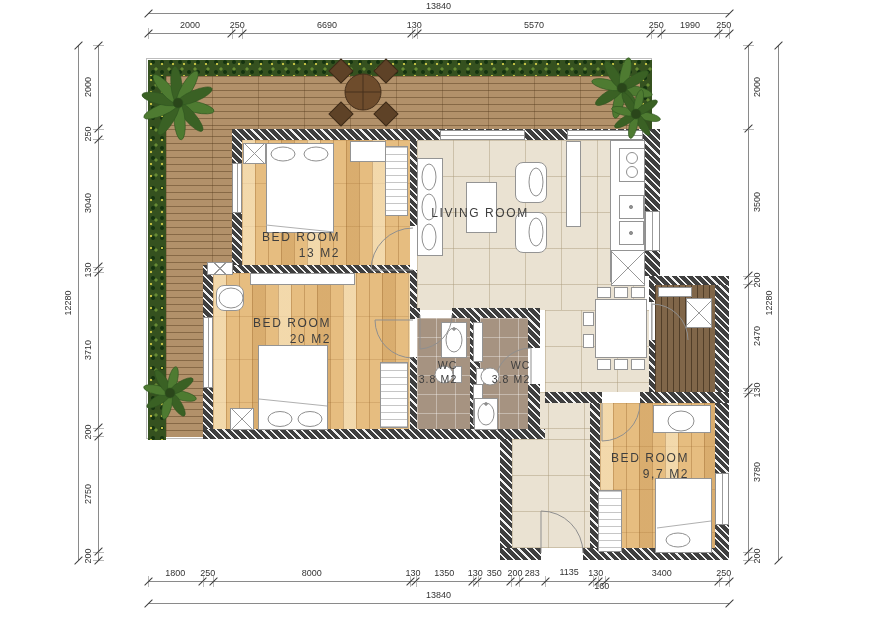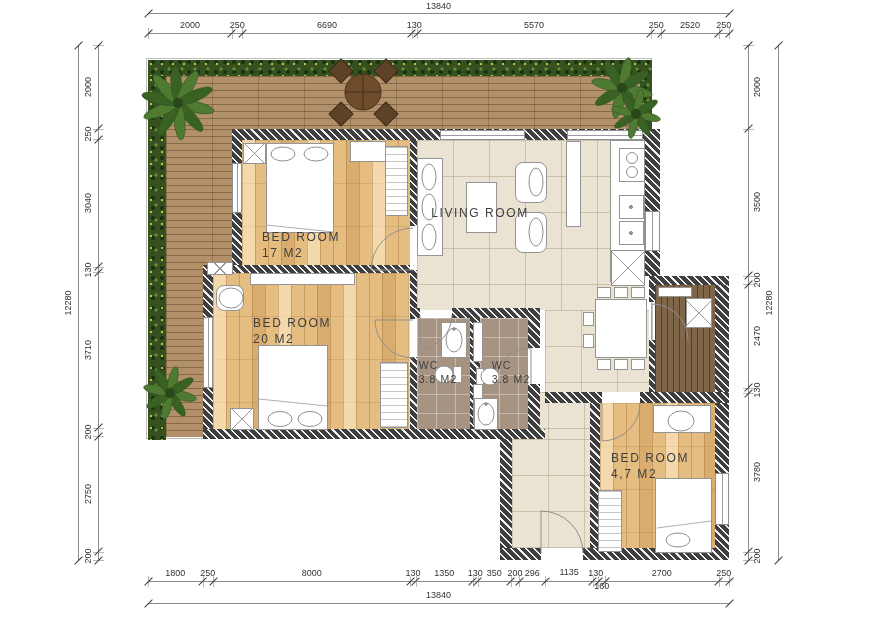--- a/index.html
+++ b/index.html
@@ -40,21 +40,21 @@
     background-position:center;background-repeat:no-repeat}
   .winV{background:#fff;border:1px solid #8f8f8f;
     background-image:linear-gradient(#9c9c9c,#9c9c9c);background-size:1px 100%;
     background-position:center;background-repeat:no-repeat}
   .tline{border:1px solid #bdbdbd}
   .dline{background:#8a8a8a}
   .guide{background:#b9b9b9}
   .tick{width:11px;height:1px;background:#3d3d3d;transform:rotate(-45deg)}
   .dlab{font-size:9px;color:#333;transform:translate(-50%,-50%);white-space:nowrap}
   .dlabv{transform:translate(-50%,-50%) rotate(-90deg)}
-  .rlabel{position:absolute;transform:translate(-50%,-50%);text-align:left;color:#3e3e3e;
+  .rlabel{position:absolute;transform:translate(-50%,-50%);text-align:right;color:#3e3e3e;
     font-size:12px;letter-spacing:1.6px;line-height:1.35;white-space:nowrap}
   .rlabel.small{font-size:10.5px;letter-spacing:1.1px}
   .rlabel span{display:block}
 </style>
 </head>
 <body>
 
 <div id="scene">
   <div id="gen">
       <div class="abs tline" style="left: 146px; top: 58px; width: 506px; height: 381px;"></div>
@@ -167,21 +167,21 @@
       <div class="abs guide" style="left: 718.505px; top: 28px; width: 1px; height: 11px;"></div>
       <div class="abs tick" style="left: 713.005px; top: 32.5px; width: 11px; height: 1px;"></div>
       <div class="abs guide" style="left: 729px; top: 28px; width: 1px; height: 11px;"></div>
       <div class="abs tick" style="left: 723.5px; top: 32.5px; width: 11px; height: 1px;"></div>
       <div class="abs dlab" style="left: 189.98px; top: 25px;">2000</div>
       <div class="abs dlab" style="left: 237.207px; top: 25px;">250</div>
       <div class="abs dlab" style="left: 327.044px; top: 25px;">6690</div>
       <div class="abs dlab" style="left: 414.362px; top: 25px;">130</div>
       <div class="abs dlab" style="left: 534.004px; top: 25px;">5570</div>
       <div class="abs dlab" style="left: 656.165px; top: 25px;">250</div>
-      <div class="abs dlab" style="left: 689.959px; top: 25px;">2520</div>
+      <div class="abs dlab" style="left: 689.959px; top: 25px;">1990</div>
       <div class="abs dlab" style="left: 723.753px; top: 25px;">250</div>
       <div class="abs dline" style="left: 148px; top: 581px; width: 581px; height: 1px;"></div>
       <div class="abs guide" style="left: 148px; top: 576px; width: 1px; height: 11px;"></div>
       <div class="abs tick" style="left: 142.5px; top: 580.5px; width: 11px; height: 1px;"></div>
       <div class="abs guide" style="left: 202.574px; top: 576px; width: 1px; height: 11px;"></div>
       <div class="abs tick" style="left: 197.074px; top: 580.5px; width: 11px; height: 1px;"></div>
       <div class="abs guide" style="left: 213.069px; top: 576px; width: 1px; height: 11px;"></div>
       <div class="abs tick" style="left: 207.569px; top: 580.5px; width: 11px; height: 1px;"></div>
       <div class="abs guide" style="left: 410.374px; top: 576px; width: 1px; height: 11px;"></div>
       <div class="abs tick" style="left: 404.874px; top: 580.5px; width: 11px; height: 1px;"></div>
@@ -208,25 +208,25 @@
       <div class="abs guide" style="left: 729px; top: 576px; width: 1px; height: 11px;"></div>
       <div class="abs tick" style="left: 723.5px; top: 580.5px; width: 11px; height: 1px;"></div>
       <div class="abs dlab" style="left: 175.287px; top: 573px;">1800</div>
       <div class="abs dlab" style="left: 207.821px; top: 573px;">250</div>
       <div class="abs dlab" style="left: 311.721px; top: 573px;">8000</div>
       <div class="abs dlab" style="left: 413.102px; top: 573px;">130</div>
       <div class="abs dlab" style="left: 444.167px; top: 573px;">1350</div>
       <div class="abs dlab" style="left: 475.232px; top: 573px;">130</div>
       <div class="abs dlab" style="left: 494.333px; top: 573px;">350</div>
       <div class="abs dlab" style="left: 514.903px; top: 573px;">200</div>
-      <div class="abs dlab" style="left: 532.22px; top: 573px;">296</div>
+      <div class="abs dlab" style="left: 532.22px; top: 573px;">283</div>
       <div class="abs dlab" style="left: 569.162px; top: 572px;">1135</div>
       <div class="abs dlab" style="left: 595.714px; top: 573px;">130</div>
       <div class="abs dlab" style="left: 601.801px; top: 586px;">160</div>
-      <div class="abs dlab" style="left: 661.832px; top: 573px;">2700</div>
+      <div class="abs dlab" style="left: 661.832px; top: 573px;">3400</div>
       <div class="abs dlab" style="left: 723.753px; top: 573px;">250</div>
       <div class="abs dline" style="left: 148px; top: 603px; width: 581px; height: 1px;"></div>
       <div class="abs tick" style="left: 142.5px; top: 602.5px; width: 11px; height: 1px;"></div>
       <div class="abs tick" style="left: 723.5px; top: 602.5px; width: 11px; height: 1px;"></div>
       <div class="abs dlab" style="left: 438.5px; top: 595px;">13840</div>
       <div class="abs dline" style="left: 78px; top: 45px; width: 1px; height: 515px;"></div>
       <div class="abs tick" style="left: 72.5px; top: 44.5px; width: 11px; height: 1px;"></div>
       <div class="abs tick" style="left: 72.5px; top: 559.5px; width: 11px; height: 1px;"></div>
       <div class="abs dlab dlabv" style="left: 68px; top: 302.5px;">12280</div>
       <div class="abs dline" style="left: 98px; top: 45px; width: 1px; height: 515px;"></div>
@@ -371,35 +371,35 @@
       <ellipse cx="429" cy="207" rx="7" ry="13"></ellipse>
       <ellipse cx="429" cy="237" rx="7" ry="13"></ellipse>
       <ellipse cx="536" cy="182" rx="7" ry="14" fill="none"></ellipse>
       <ellipse cx="536" cy="232" rx="7" ry="14" fill="none"></ellipse>
     </g>
   </svg>
 
   <div id="labels">
     <div class="rlabel" style="left:301px;top:245px">
       <span>BED ROOM</span>
-      <span>17 M2</span>
+      <span>13 M2</span>
     </div>
     <div class="rlabel" style="left:292px;top:331px">
       <span>BED ROOM</span>
       <span>20 M2</span>
     </div>
     <div class="rlabel" style="left:480px;top:213px">
       <span>LIVING ROOM</span>
     </div>
     <div class="rlabel small" style="left:438px;top:372px">
       <span>WC</span>
       <span>3.8 M2</span>
     </div>
     <div class="rlabel small" style="left:511px;top:372px">
       <span>WC</span>
       <span>3.8 M2</span>
     </div>
     <div class="rlabel" style="left:650px;top:466px">
       <span>BED ROOM</span>
-      <span>4,7 M2</span>
+      <span>9,7 M2</span>
     </div>
   </div>
 </div>
 
 </body></html>

